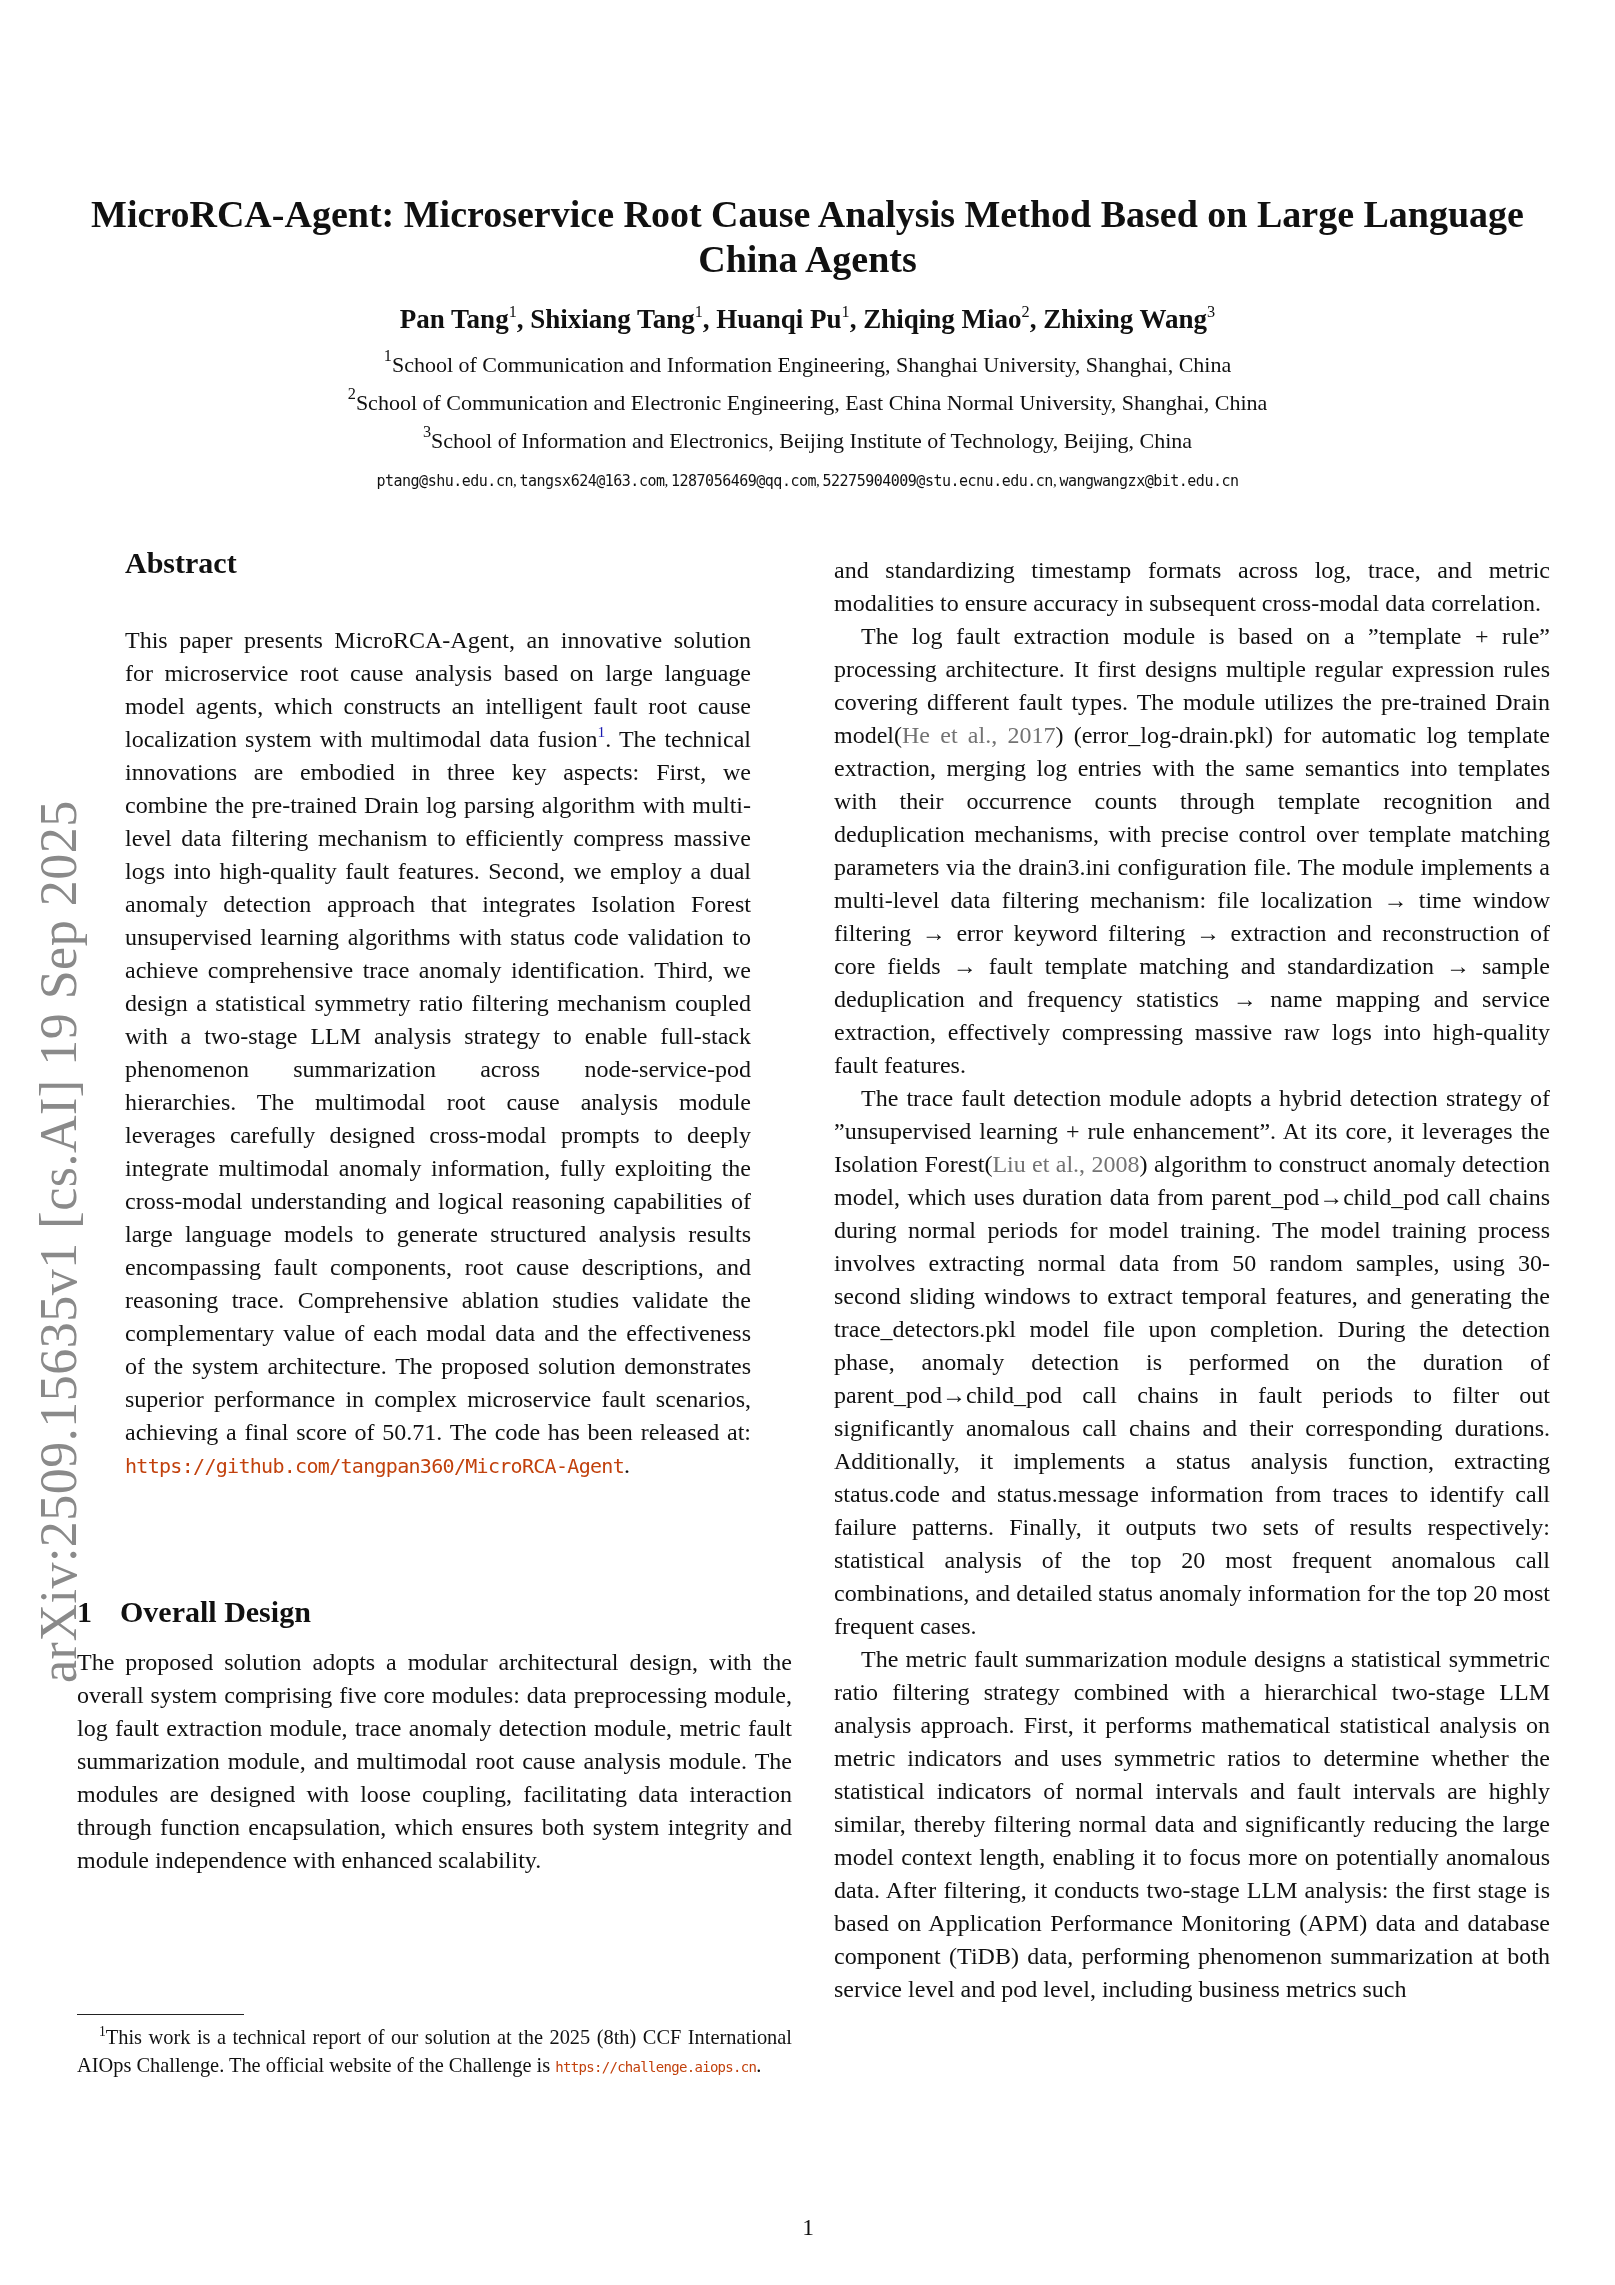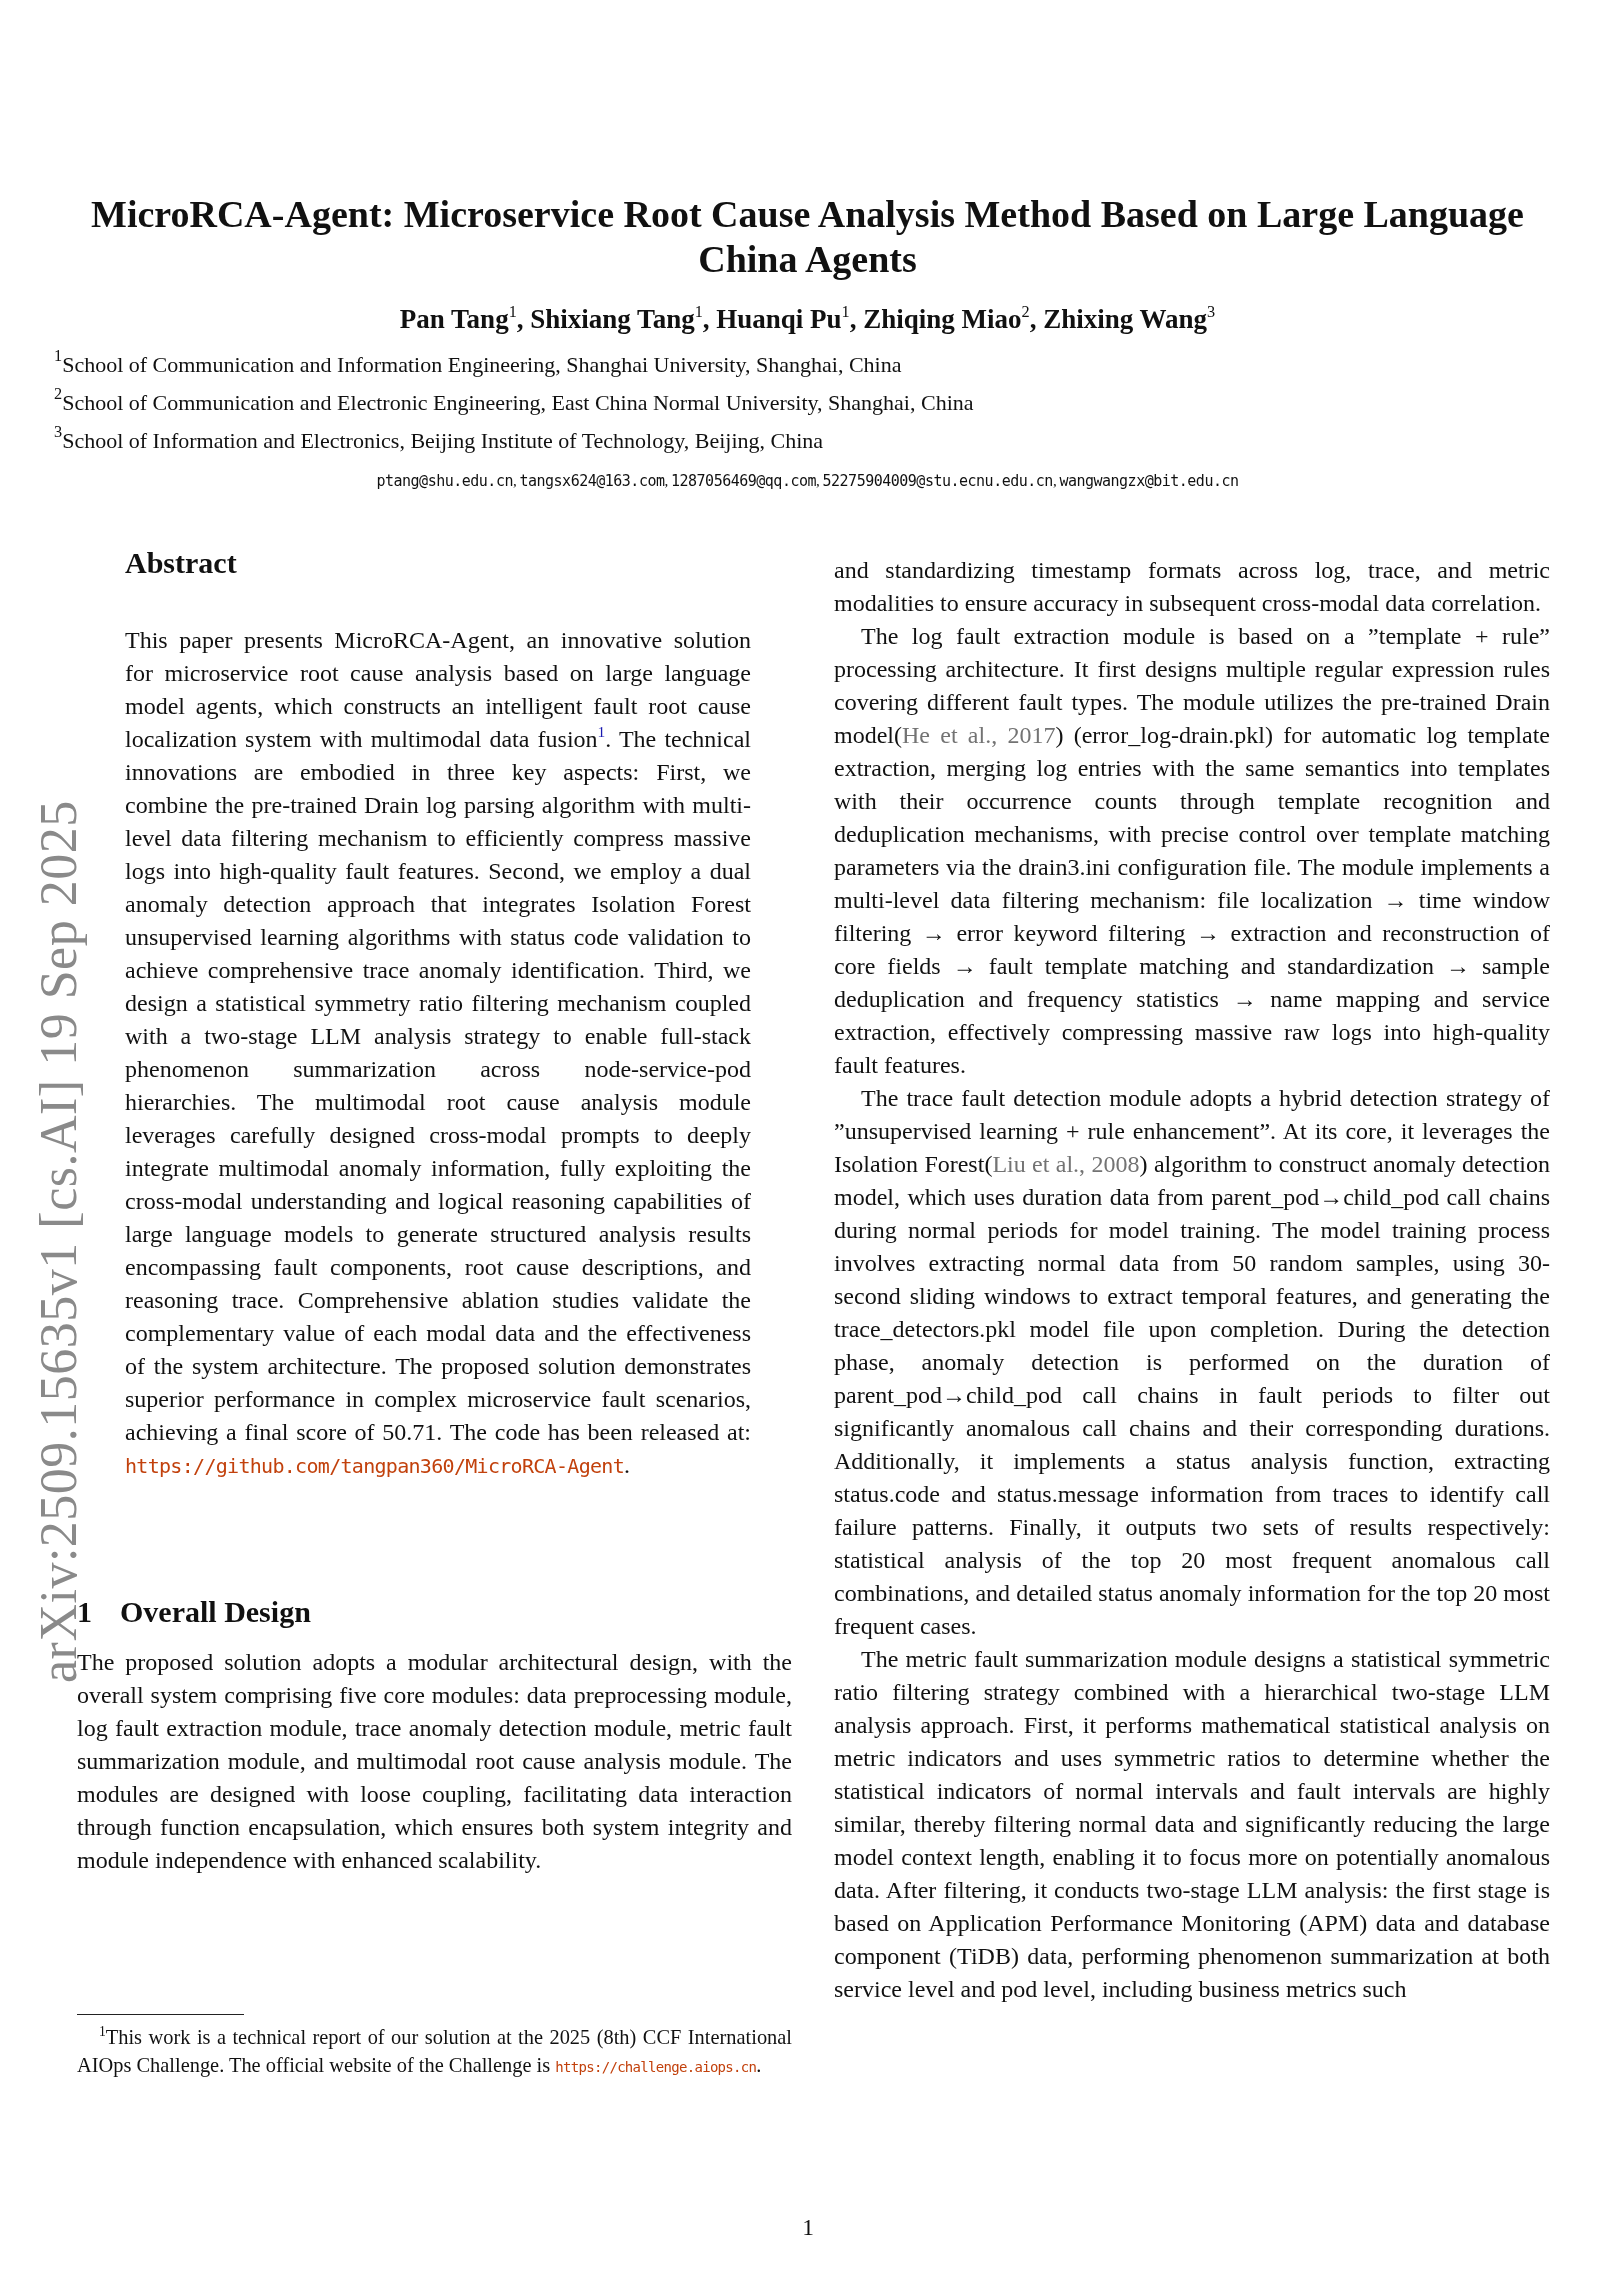--- a/index.html
+++ b/index.html
@@ -1,20 +1,20 @@
 <!DOCTYPE html>
 <html style="font-size:14.5px"><head>
 <meta charset="utf-8">
 <style>
   html, body { margin:0; padding:0; background:#ffffff; }
   body { width:1616px; height:2285px; position:relative; overflow:hidden; color:#111; font-family:"Liberation Serif", "DejaVu Serif", serif; }
   .title { position:absolute; left:54px; width:1507px; top:192px; text-align:center; font-weight:bold; font-size:38px; line-height:45px; }
   .authors { position:absolute; left:54px; width:1507px; top:303px; text-align:center; font-weight:bold; font-size:27px; line-height:33px; }
   .authors sup, .affil sup { font-size:16.3px; font-weight:normal; vertical-align:11px; line-height:0; }
-  .affil { position:absolute; left:54px; width:1507px; font-size:22px; line-height:27px; }
+  .affil { position:absolute; left:54px; width:1507px; text-align:center; font-size:22px; line-height:27px; }
   .emails { position:absolute; left:54px; width:1507px; top:469px; text-align:center; font-family:"DejaVu Sans Mono", "Liberation Mono", monospace; font-size:15px; line-height:25px; letter-spacing:-0.5px; }
   .sep { font-family:"Liberation Serif", serif; }
 
   .col { position:absolute; font-size:24px; line-height:33px; text-align:justify; hyphens:manual; }
   .col p { margin:0; }
   .col p.indent { text-indent:27px; }
   .left-abs { left:125px; width:626px; top:624px; }
   .abs-head { position:absolute; left:125px; width:626px; top:546px; font-weight:bold; font-size:30px; }
   .sec-head { position:absolute; left:77px; top:1595px; font-weight:bold; font-size:30px; }
   .sec-head .num { display:inline-block; width:43px; }

